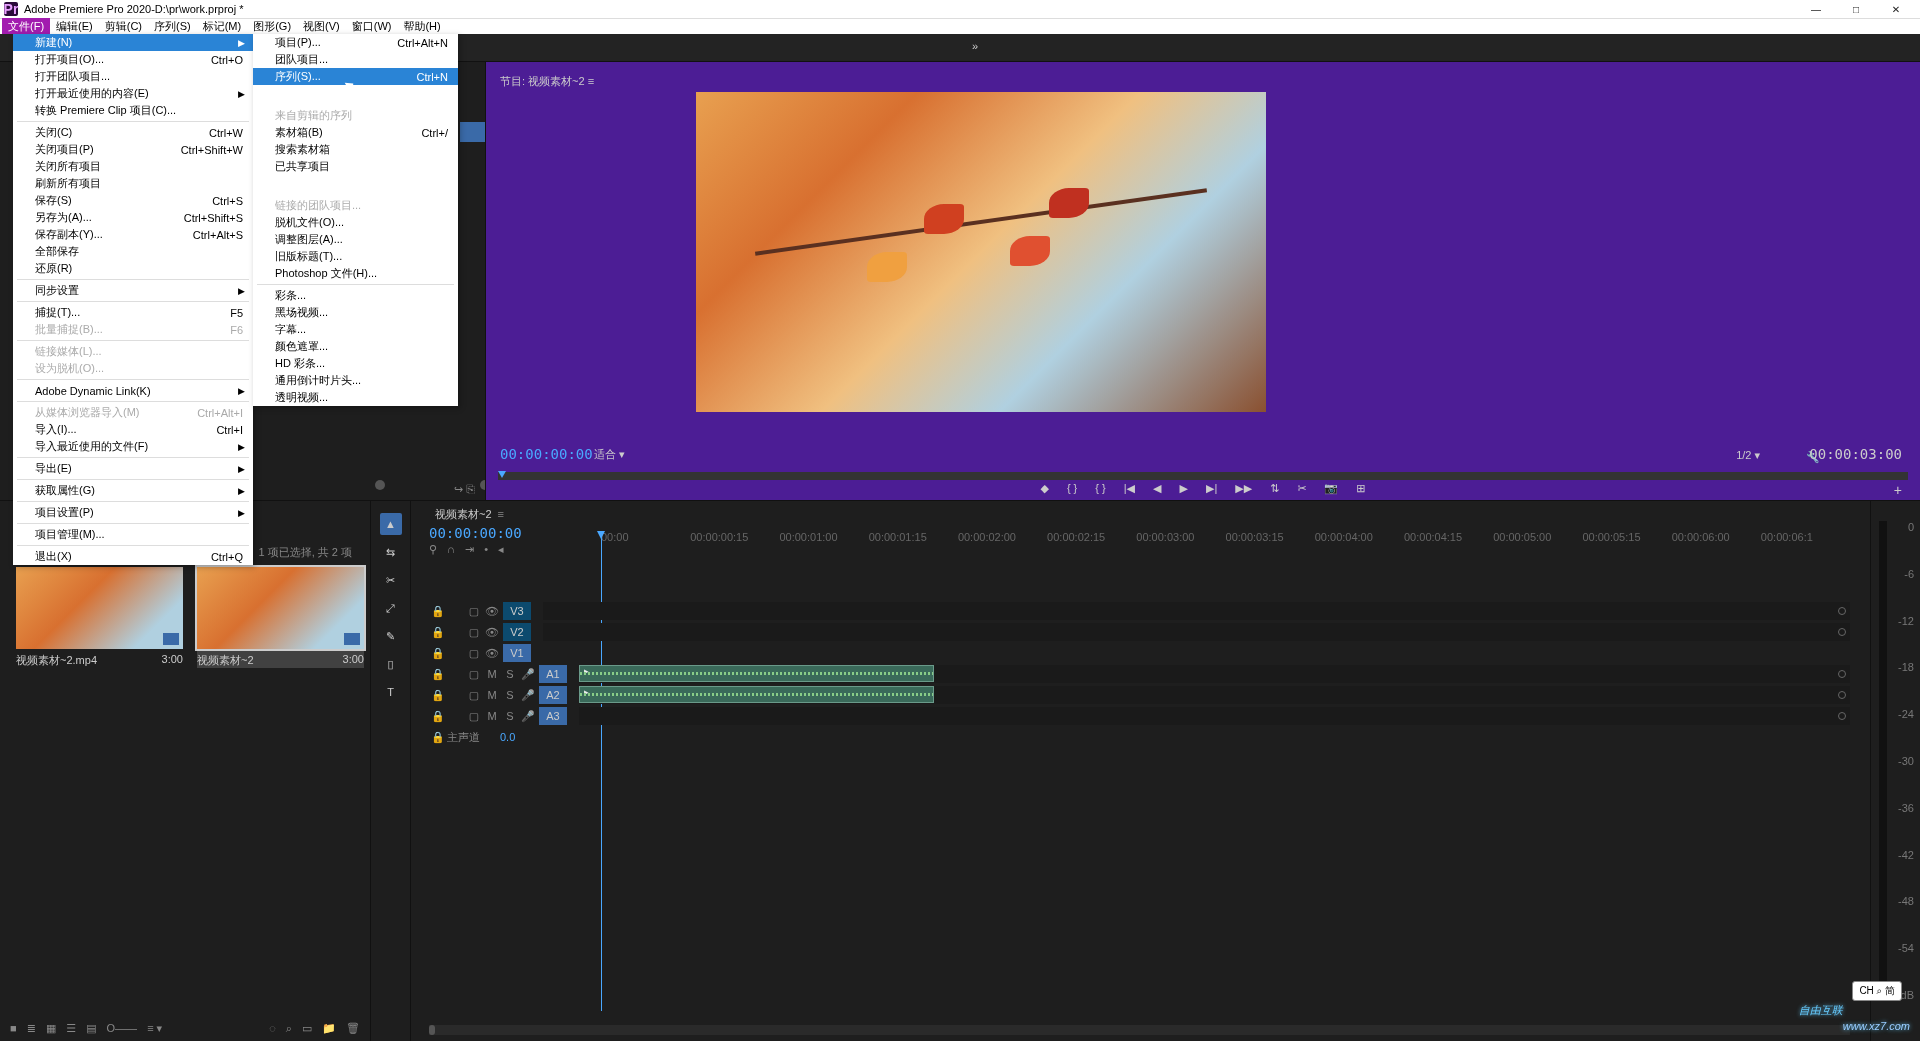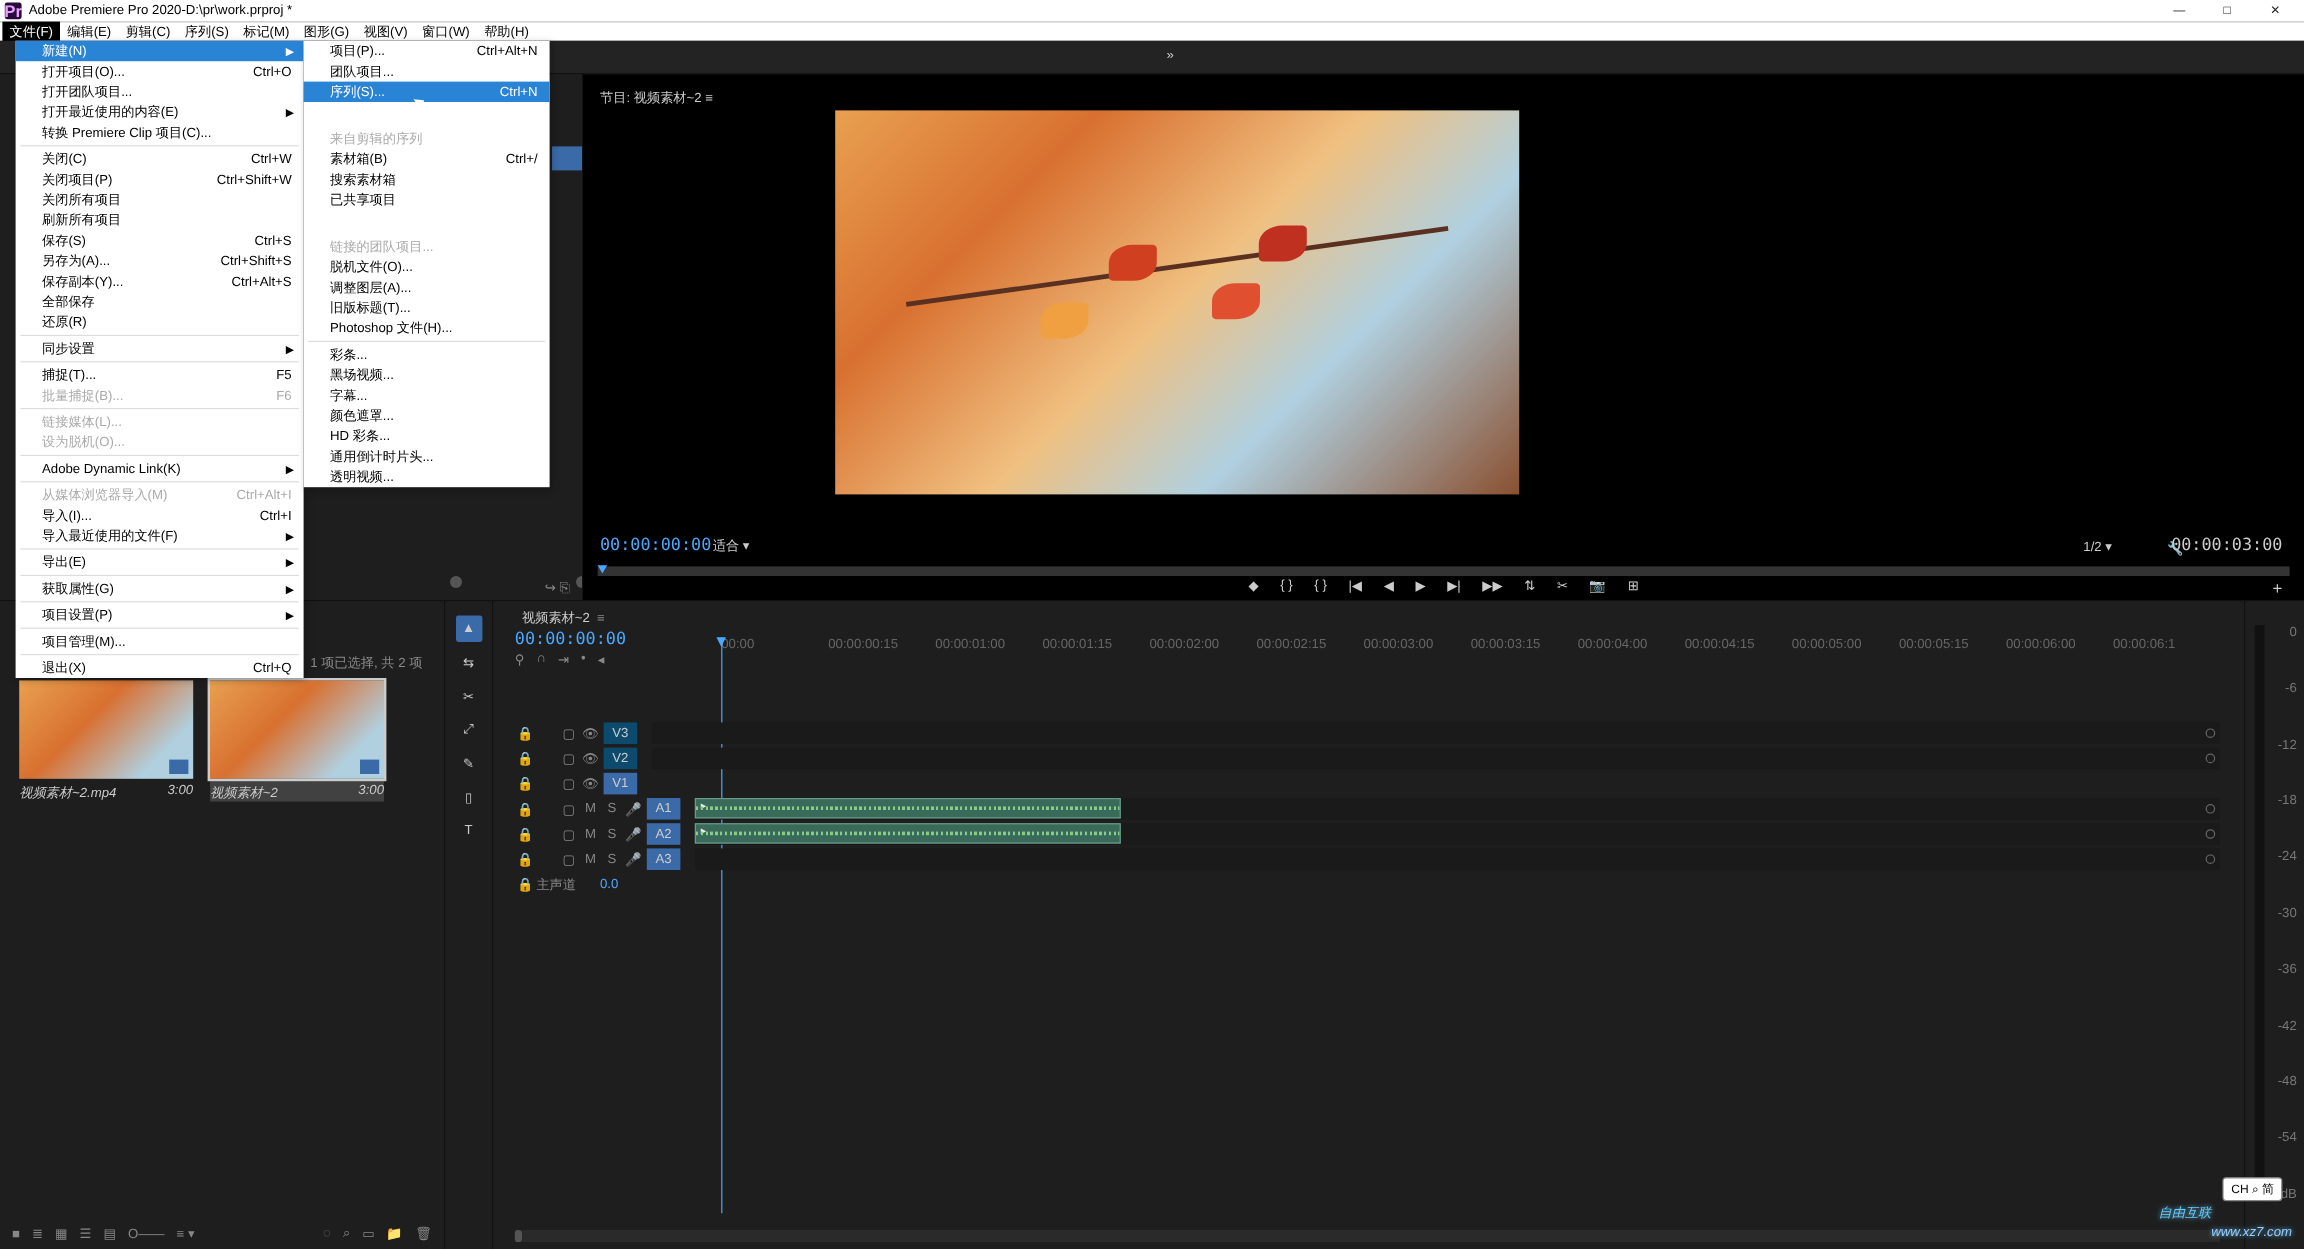--- a/index.html
+++ b/index.html
@@ -7,21 +7,21 @@
 
 
 .titlebar { height: 18px; background: #fff; display: flex; align-items: center; padding: 0 4px; color: #000; }
 .titlebar .pr-icon { width: 14px; height: 14px; background: #2a0a3a; color: #e8a0ff; display:flex;align-items:center;justify-content:center;font-size:14px;font-weight:bold;margin-right:6px;border-radius:2px;}
 .titlebar .spacer { flex:1; }
 .titlebar .winbtn { width: 40px; text-align:center; color:#222; font-size:10px;}
 
 
 .menubar { height: 16px; background: #fff; display:flex; align-items:center; padding: 0 2px; color:#000; border-top:1px solid #ddd;}
 .menubar .mitem { padding: 1px 6px; }
-.menubar .mitem.active { background:#000000; color:#fff; }
+.menubar .mitem.active { background:#a21caf; color:#fff; }
 
 
 .menu1 { position:absolute; left:13px; top:34px; width:240px; background:#fff; box-shadow:2px 2px 6px rgba(0,0,0,0.3); z-index:100; color:#000;}
 .menu1 .row { display:flex; align-items:center; padding:2px 10px 2px 22px; height:17px; position:relative;}
 .menu1 .row.hl { background:#2a84d6; color:#fff; }
 .menu1 .row.disabled { color:#aaa;gap:26px; }
 .menu1 .sep { height:1px; background:#ddd; margin:2px 4px; }
 .menu1 .sc { margin-left:auto; }
 .menu1 .arrow { position:absolute; right:8px; font-size:9px;}
 
@@ -37,21 +37,21 @@
 .wsrow .wsbox{ position:absolute; left:500px; top:0; display:flex; gap:24px; align-items:center; height:100%;}
 .wsrow .ws{ color:#999; }
 .wsrow .ws.active{ color:#4aa8ff; border-bottom:2px solid #4aa8ff; padding-bottom:4px;}
 .wsrow .chev{ position:absolute; left:972px; top:6px; color:#ccc;}
 .wsrow .homeicon{ position:absolute; left:20px; top:6px; width:16px;height:16px;border:1px solid #666;}
 
 
 .main { position:absolute; left:0; top:62px; right:0; bottom:0; display:flex; flex-direction:column;}
 .row1 { height:438px; display:flex; }
 .sourcepan { width:485px; background:#1e1e1e; position:relative; }
-.programpan { flex:1; background:#000000; position:relative; border-left:1px solid #111;}
+.programpan { flex:1; background:#4c1d95; position:relative; border-left:1px solid #111;}
 .row2 { flex:1; display:flex;}
 .projectpan { width:370px; background:#1e1e1e; border-top:1px solid #111; position:relative;}
 .toolspan { width:40px; background:#1e1e1e; border-top:1px solid #111; border-left:1px solid #111; display:flex; flex-direction:column; align-items:center; gap:6px; padding-top:12px;}
 .timelinepan { flex:1; background:#1e1e1e; border-top:1px solid #111; border-left:1px solid #111; position:relative;}
 .audiometer { width:50px; background:#1e1e1e; border-top:1px solid #111; border-left:1px solid #111; position:relative;}
 
 
 .programpan .ptitle{ position:absolute; left:14px; top:12px; color:#ccc;}
 .programpan .video{ position:absolute; left:210px; top:30px; width:570px; height:320px; background:linear-gradient(135deg,#e8a050 0%,#d87030 25%,#f0c080 50%,#b0d0e0 70%,#8a5030 100%); overflow:hidden;}
 .programpan .video .branch{position:absolute;top:40%;left:10%;width:80%;height:4px;background:#5a3020;transform:rotate(-8deg);}
@@ -69,21 +69,21 @@
 
 .sourcepan .bluebox{ position:absolute; right:0; top:60px; width:25px; height:20px; background:#3a6aa8;}
 .sourcepan .sc1{position:absolute; left:375px; bottom:10px; width:10px;height:10px;background:#555;border-radius:50%;}
 .sourcepan .sc2{position:absolute; left:480px; bottom:10px; width:10px;height:10px;background:#555;border-radius:50%;}
 .sourcepan .icns{position:absolute; right:10px; bottom:4px; color:#888; display:flex; gap:8px;}
 
 
 .projectpan .tabs{ position:absolute; left:0; top:0; display:flex; gap:14px; padding:6px 18px; color:#888;}
 .projectpan .status{ position:absolute; right:18px; top:44px; color:#888;}
 .projectpan .bins{ position:absolute; left:16px; top:66px; display:flex; gap:14px;}
-.projectpan .thumb{ width:145px;font-style:italic; }
+.projectpan .thumb{ width:167px; }
 .projectpan .thumb .img{ height:82px; background:linear-gradient(135deg,#e8a050,#d87030 40%,#b0d0e0 80%); position:relative;}
 .projectpan .thumb.sel .img{ outline:2px solid #ccc;}
 .projectpan .thumb .badge{position:absolute;right:4px;bottom:4px;width:16px;height:12px;background:#3a6aa8;}
 .projectpan .thumb .info{ display:flex; justify-content:space-between; padding-top:4px; color:#ccc;}
 .projectpan .thumb.sel .info{ background:#414141;}
 .projectpan .bottomicons{ position:absolute; left:10px; right:10px; bottom:6px; display:flex; align-items:center; gap:12px; color:#888;}
 .projectpan .bottomicons .r{margin-left:auto; display:flex; gap:10px;}
 
 
 .toolspan .tool{ width:22px;height:22px; display:flex;align-items:center;justify-content:center;color:#ccc; border-radius:2px;}

